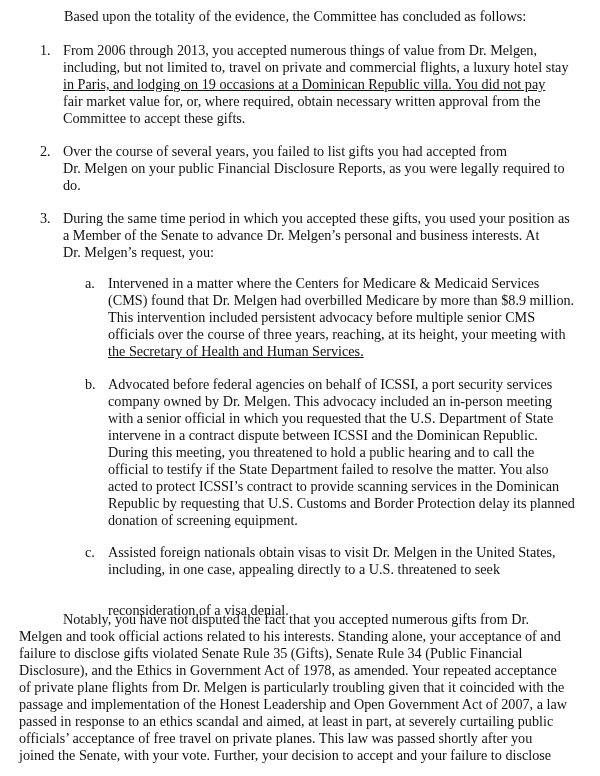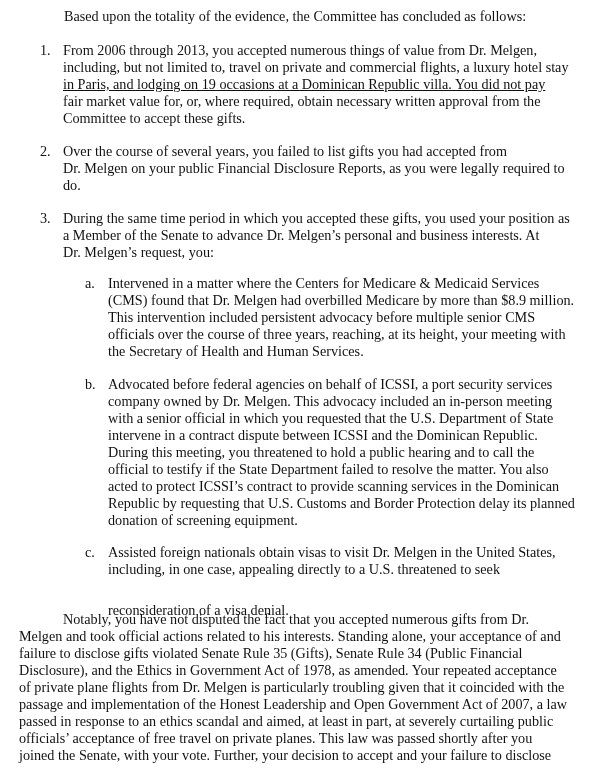--- a/index.html
+++ b/index.html
@@ -41,21 +41,21 @@
     <div class="line" style="left:63px; top:227px;">a Member of the Senate to advance Dr. Melgen’s personal and business interests.  At</div>
     <div class="line" style="left:63px; top:244px;">Dr. Melgen’s request, you:</div>
   </div>
 
   <div>
     <div class="marker" style="left:85px; top:275px;">a.</div>
     <div class="line" style="left:108px; top:275px;">Intervened in a matter where the Centers for Medicare &amp; Medicaid Services</div>
     <div class="line" style="left:108px; top:292px;">(CMS) found that Dr. Melgen had overbilled Medicare by more than $8.9 million.</div>
     <div class="line" style="left:108px; top:309px;">This intervention included persistent advocacy before multiple senior CMS</div>
     <div class="line" style="left:108px; top:326px;">officials over the course of three years, reaching, at its height, your meeting with</div>
-    <div class="line" style="left:108px; top:343px;">the Secretary of Health and Human Services.</div>
+    <div class="line" style="left:108px; top:343px;text-decoration:underline;">the Secretary of Health and Human Services.</div>
   </div>
 
   <div>
     <div class="marker" style="left:85px; top:376px;">b.</div>
     <div class="line" style="left:108px; top:376px;">Advocated before federal agencies on behalf of ICSSI, a port security services</div>
     <div class="line" style="left:108px; top:393px;">company owned by Dr. Melgen.  This advocacy included an in-person meeting</div>
     <div class="line" style="left:108px; top:410px;">with a senior official in which you requested that the U.S. Department of State</div>
     <div class="line" style="left:108px; top:427px;">intervene in a contract dispute between ICSSI and the Dominican Republic.</div>
     <div class="line" style="left:108px; top:444px;">During this meeting, you threatened to hold a public hearing and to call the</div>
     <div class="line" style="left:108px; top:461px;">official to testify if the State Department failed to resolve the matter.  You also</div>

